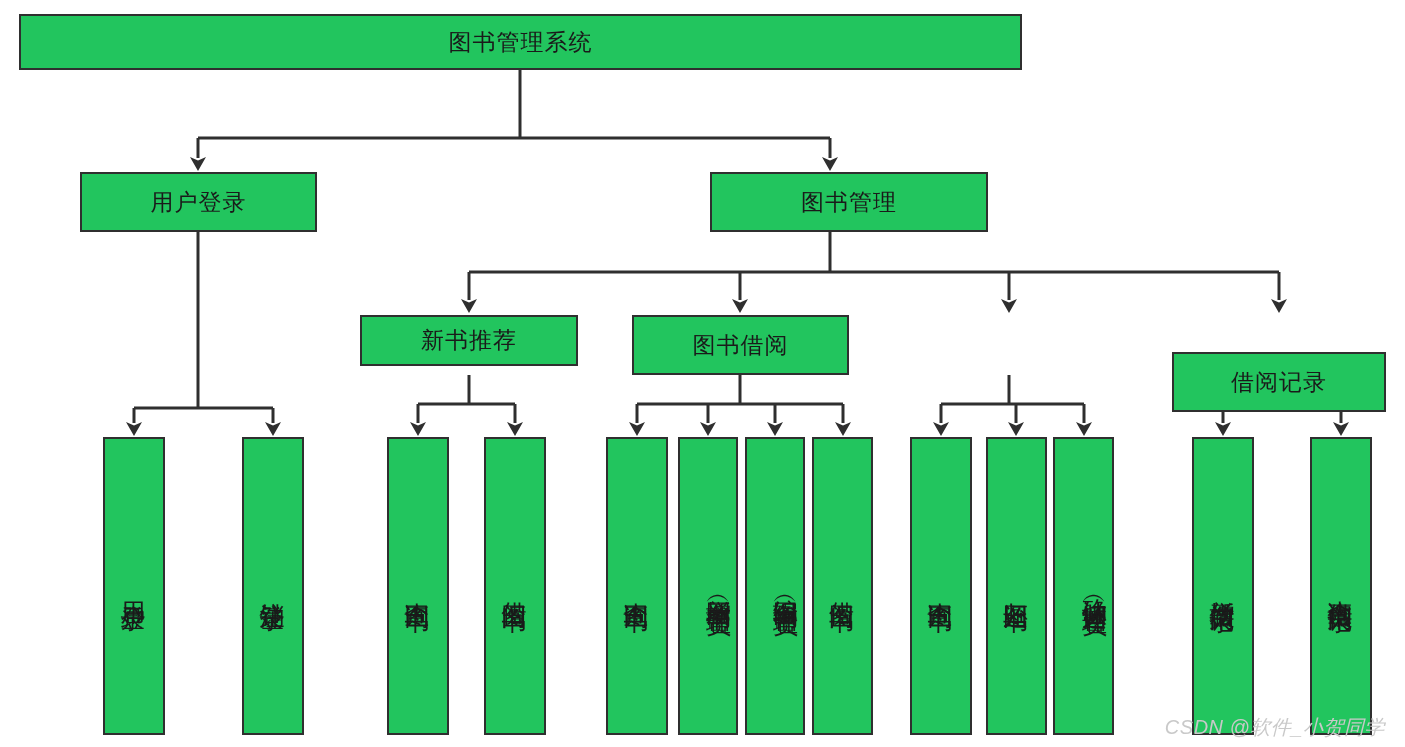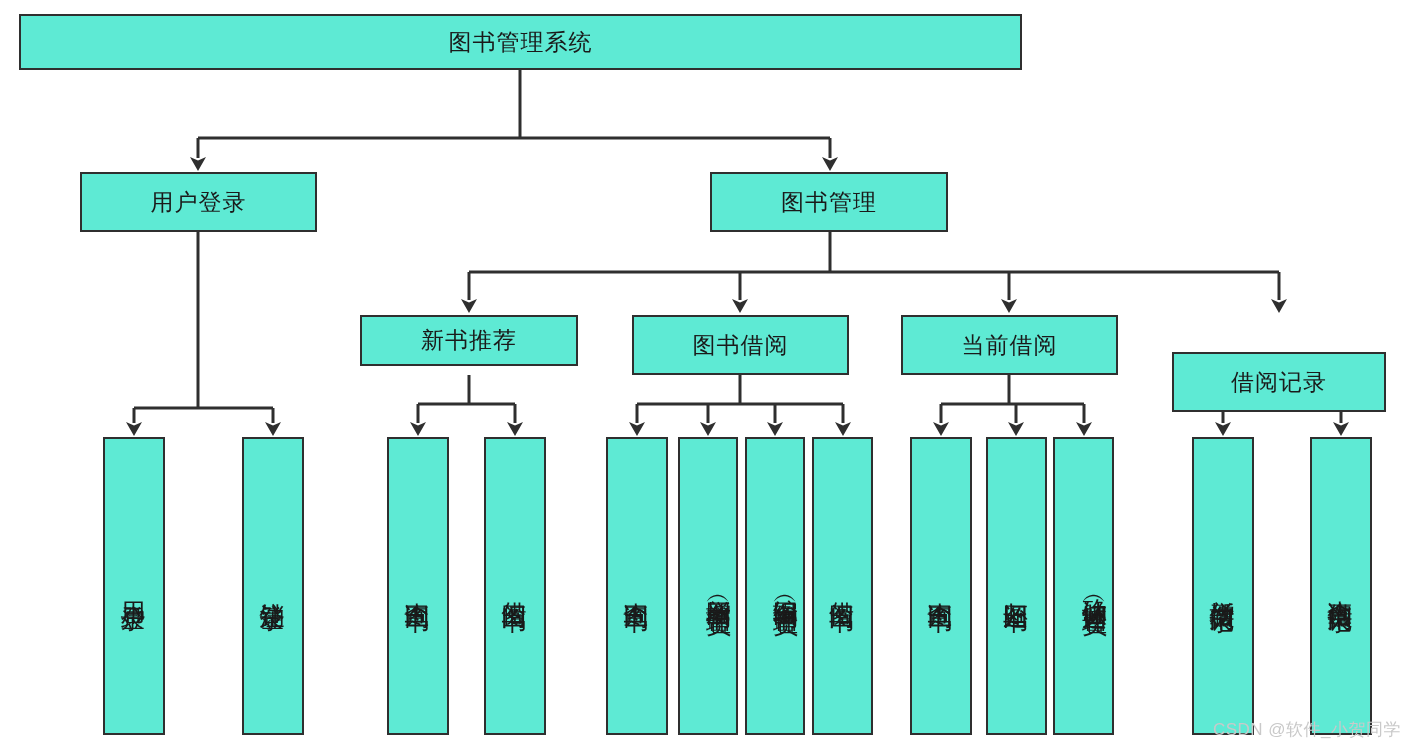--- a/index.html
+++ b/index.html
@@ -18,21 +18,21 @@
   svg#edges {
     position: absolute;
     left: 0; top: 0;
     width: 1405px;
     height: 747px;
   }
   .node {
     position: absolute;
     box-sizing: border-box;
     border: 2.5px solid #2f2f2f;
-    background: #5eead4;
+    background: #22c55e;
     display: flex;
     align-items: center;
     justify-content: center;
     color: #1a1a1a;
   }
   .node.horiz {
     font-size: 23px;
     letter-spacing: 1px;
   }
   .node.vert {
@@ -47,26 +47,27 @@
   .node.vert.tall-text {
     align-items: flex-start;
     padding-top: 4px;
   }
   .node-label {
     display: block;
     white-space: nowrap;
   }
   #watermark {
     position: absolute;
-    right: 4px;
+    right: 20px;
     bottom: 6px;
-    font-size: 17px;
+    font-size: 20px;
     color: #c9c9c9;
     letter-spacing: 0.5px;
     white-space: nowrap;
+    font-style: italic;
   }
 </style>
 </head>
 <body>
 
 <div id="canvas">
 
   <svg id="edges" viewBox="0 0 1405 747">
     <defs>
       <marker id="arrow" markerWidth="14" markerHeight="16" refX="1" refY="8" orient="auto" markerUnits="userSpaceOnUse">
@@ -120,32 +121,29 @@
     </g>
   </svg>
 
   <div class="node horiz" style="left:19px; top:14px; width:1003px; height:56px;">
     <span class="node-label">图书管理系统</span>
   </div>
 
   <div class="node horiz" style="left:80px; top:172px; width:237px; height:60px;">
     <span class="node-label">用户登录</span>
   </div>
-  <div class="node horiz" style="left:710px; top:172px; width:238px; height:60px;">
+  <div class="node horiz" style="left:710px; top:172px; width:278px; height:60px;">
     <span class="node-label">图书管理</span>
   </div>
 
   <div class="node horiz" style="left:360px; top:315px; width:218px; height:51px;">
     <span class="node-label">新书推荐</span>
   </div>
   <div class="node horiz" style="left:632px; top:315px; width:217px; height:60px;">
     <span class="node-label">图书借阅</span>
-  </div>
-  <div class="node horiz" style="left:901px; top:315px; width:217px; height:60px;">
-    <span class="node-label">当前借阅</span>
   </div>
   <div class="node horiz" style="left:1172px; top:315px; width:214px; height:60px;margin-top:37px;">
     <span class="node-label">借阅记录</span>
   </div>
 
   <div class="node vert" style="left:103px; top:437px; width:62px; height:298px; align-items:center; padding-top:0;">
     <span class="node-label">用户登录</span>
   </div>
   <div class="node vert" style="left:242px; top:437px; width:62px; height:298px; align-items:center; padding-top:0;">
     <span class="node-label">注销登录</span>

